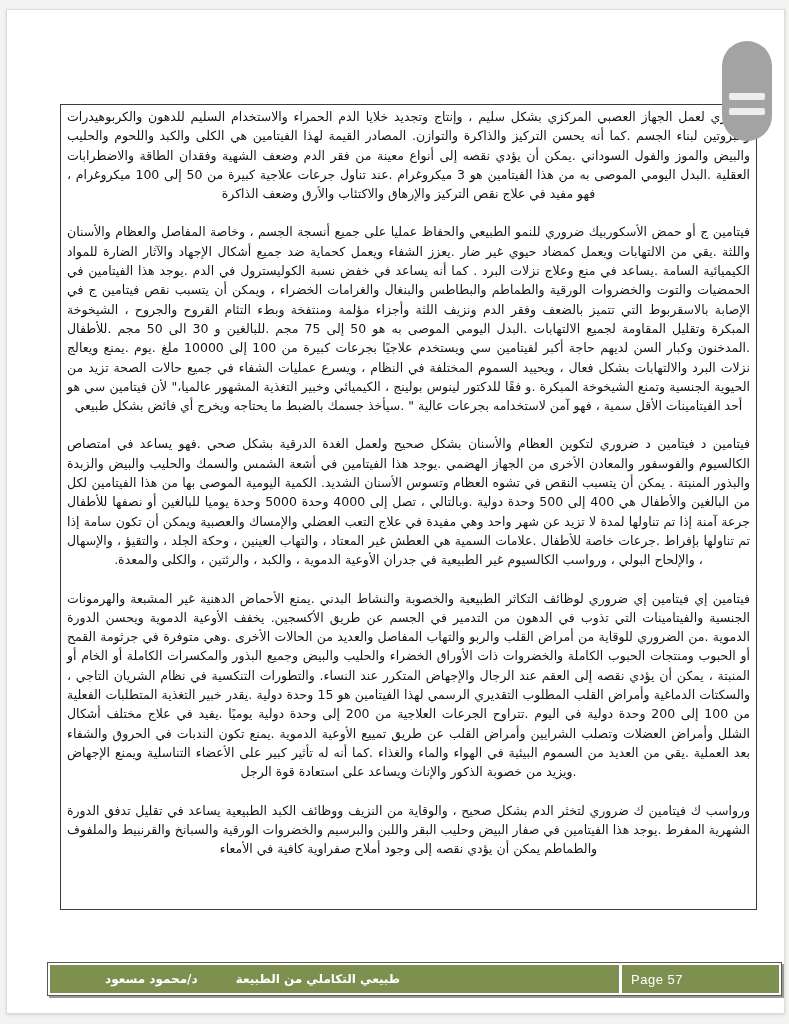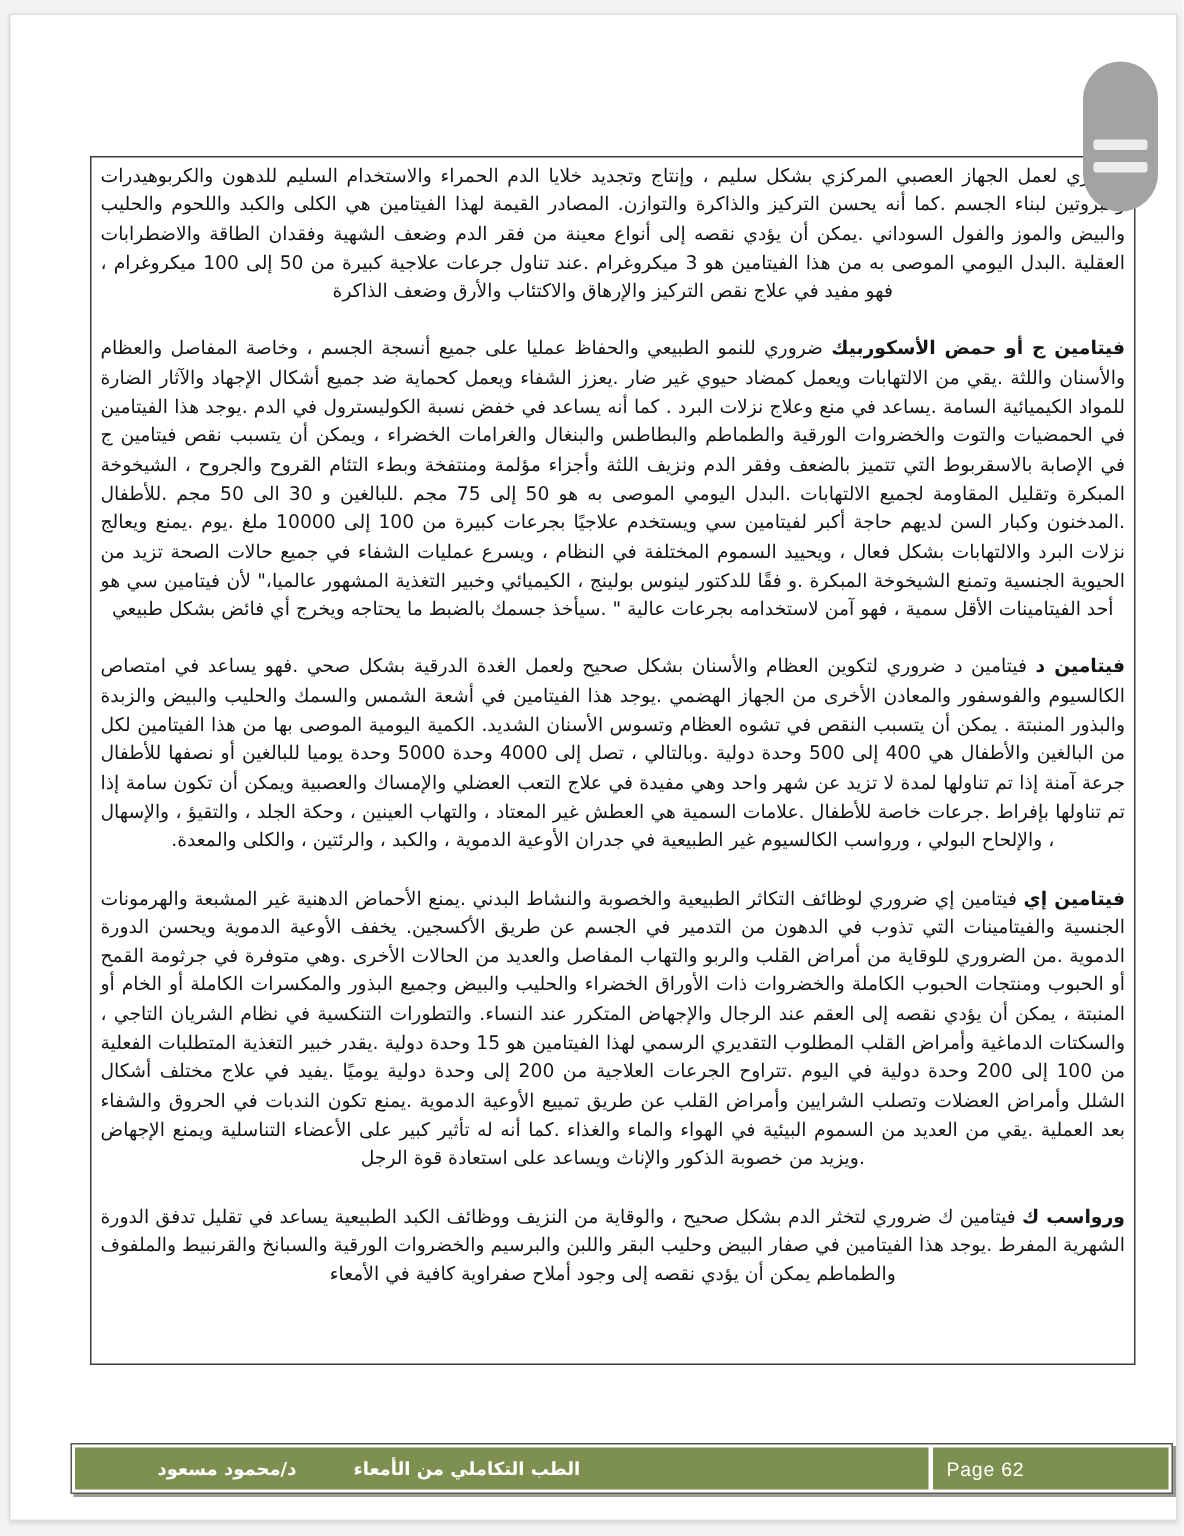--- a/index.html
+++ b/index.html
@@ -25,21 +25,21 @@
     direction:rtl;
     text-align:justify;
     text-align-last:center;
     font-family:"DejaVu Sans","Liberation Serif",serif;
     font-size:12.5px;
     line-height:19.3px;
     color:#151515;
     overflow:hidden;
   }
   .para{margin:0 0 19px 0;}
-  .para b{font-weight:bold;}
+  .para b{font-weight:normal;}
   
   .footer{
     position:absolute;left:40px;top:952px;width:735px;height:34px;
     box-sizing:border-box;
     background:#ffffff;
     border:1px solid #58584f;
     box-shadow:2px 2px 0 rgba(70,70,64,0.55);
     display:flex;
     flex-direction:row;
     gap:3px;
@@ -91,25 +91,25 @@
   <div class="textbox">
     <p class="para"><b></b> <span>ضروري لعمل الجهاز العصبي المركزي بشكل سليم ، وإنتاج وتجديد خلايا الدم الحمراء والاستخدام السليم للدهون والكربوهيدرات والبروتين لبناء الجسم .كما أنه يحسن التركيز والذاكرة والتوازن. المصادر القيمة لهذا الفيتامين هي الكلى والكبد واللحوم والحليب والبيض والموز والفول السوداني .يمكن أن يؤدي نقصه إلى أنواع معينة من فقر الدم وضعف الشهية وفقدان الطاقة والاضطرابات العقلية .البدل اليومي الموصى به من هذا الفيتامين هو 3 ميكروغرام .عند تناول جرعات علاجية كبيرة من 50 إلى 100 ميكروغرام ، فهو مفيد في علاج نقص التركيز والإرهاق والاكتئاب والأرق وضعف الذاكرة</span></p>
     <p class="para"><b>فيتامين ج أو حمض الأسكوربيك</b> <span>ضروري للنمو الطبيعي والحفاظ عمليا على جميع أنسجة الجسم ، وخاصة المفاصل والعظام والأسنان واللثة .يقي من الالتهابات ويعمل كمضاد حيوي غير ضار .يعزز الشفاء ويعمل كحماية ضد جميع أشكال الإجهاد والآثار الضارة للمواد الكيميائية السامة .يساعد في منع وعلاج نزلات البرد . كما أنه يساعد في خفض نسبة الكوليسترول في الدم .يوجد هذا الفيتامين في الحمضيات والتوت والخضروات الورقية والطماطم والبطاطس والبنغال والغرامات الخضراء ، ويمكن أن يتسبب نقص فيتامين ج في الإصابة بالاسقربوط التي تتميز بالضعف وفقر الدم ونزيف اللثة وأجزاء مؤلمة ومنتفخة وبطء التئام القروح والجروح ، الشيخوخة المبكرة وتقليل المقاومة لجميع الالتهابات .البدل اليومي الموصى به هو 50 إلى 75 مجم .للبالغين و 30 الى 50 مجم .للأطفال .المدخنون وكبار السن لديهم حاجة أكبر لفيتامين سي ويستخدم علاجيًا بجرعات كبيرة من 100 إلى 10000 ملغ .يوم .يمنع ويعالج نزلات البرد والالتهابات بشكل فعال ، ويحييد السموم المختلفة في النظام ، ويسرع عمليات الشفاء في جميع حالات الصحة تزيد من الحيوية الجنسية وتمنع الشيخوخة المبكرة .و فقًا للدكتور لينوس بولينج ، الكيميائي وخبير التغذية المشهور عالميا،" لأن فيتامين سي هو أحد الفيتامينات الأقل سمية ، فهو آمن لاستخدامه بجرعات عالية " .سيأخذ جسمك بالضبط ما يحتاجه ويخرج أي فائض بشكل طبيعي</span></p>
     <p class="para"><b>فيتامين د</b> <span>فيتامين د ضروري لتكوين العظام والأسنان بشكل صحيح ولعمل الغدة الدرقية بشكل صحي .فهو يساعد في امتصاص الكالسيوم والفوسفور والمعادن الأخرى من الجهاز الهضمي .يوجد هذا الفيتامين في أشعة الشمس والسمك والحليب والبيض والزبدة والبذور المنبتة . يمكن أن يتسبب النقص في تشوه العظام وتسوس الأسنان الشديد. الكمية اليومية الموصى بها من هذا الفيتامين لكل من البالغين والأطفال هي 400 إلى 500 وحدة دولية .وبالتالي ، تصل إلى 4000 وحدة 5000 وحدة يوميا للبالغين أو نصفها للأطفال جرعة آمنة إذا تم تناولها لمدة لا تزيد عن شهر واحد وهي مفيدة في علاج التعب العضلي والإمساك والعصبية ويمكن أن تكون سامة إذا تم تناولها بإفراط .جرعات خاصة للأطفال .علامات السمية هي العطش غير المعتاد ، والتهاب العينين ، وحكة الجلد ، والتقيؤ ، والإسهال ، والإلحاح البولي ، ورواسب الكالسيوم غير الطبيعية في جدران الأوعية الدموية ، والكبد ، والرئتين ، والكلى والمعدة.</span></p>
     <p class="para"><b>فيتامين إي</b> <span>فيتامين إي ضروري لوظائف التكاثر الطبيعية والخصوبة والنشاط البدني .يمنع الأحماض الدهنية غير المشبعة والهرمونات الجنسية والفيتامينات التي تذوب في الدهون من التدمير في الجسم عن طريق الأكسجين. يخفف الأوعية الدموية ويحسن الدورة الدموية .من الضروري للوقاية من أمراض القلب والربو والتهاب المفاصل والعديد من الحالات الأخرى .وهي متوفرة في جرثومة القمح أو الحبوب ومنتجات الحبوب الكاملة والخضروات ذات الأوراق الخضراء والحليب والبيض وجميع البذور والمكسرات الكاملة أو الخام أو المنبتة ، يمكن أن يؤدي نقصه إلى العقم عند الرجال والإجهاض المتكرر عند النساء. والتطورات التنكسية في نظام الشريان التاجي ، والسكتات الدماغية وأمراض القلب المطلوب التقديري الرسمي لهذا الفيتامين هو 15 وحدة دولية .يقدر خبير التغذية المتطلبات الفعلية من 100 إلى 200 وحدة دولية في اليوم .تتراوح الجرعات العلاجية من 200 إلى وحدة دولية يوميًا .يفيد في علاج مختلف أشكال الشلل وأمراض العضلات وتصلب الشرايين وأمراض القلب عن طريق تمييع الأوعية الدموية .يمنع تكون الندبات في الحروق والشفاء بعد العملية .يقي من العديد من السموم البيئية في الهواء والماء والغذاء .كما أنه له تأثير كبير على الأعضاء التناسلية ويمنع الإجهاض .ويزيد من خصوبة الذكور والإناث ويساعد على استعادة قوة الرجل</span></p>
     <p class="para"><b>ورواسب ك</b> <span>فيتامين ك ضروري لتخثر الدم بشكل صحيح ، والوقاية من النزيف ووظائف الكبد الطبيعية يساعد في تقليل تدفق الدورة الشهرية المفرط .يوجد هذا الفيتامين في صفار البيض وحليب البقر واللبن والبرسيم والخضروات الورقية والسبانخ والقرنبيط والملفوف والطماطم يمكن أن يؤدي نقصه إلى وجود أملاح صفراوية كافية في الأمعاء</span></p>
   </div>
 
   <div class="footer">
     <div class="cell cell-main">
-      <span>الطب التكاملي من الأمعاء</span>
+      <span>طبيعي التكاملي من الطبيعة</span>
       <span>د/محمود مسعود</span>
     </div>
     <div class="cell cell-page">
-      <span>Page 62</span>
+      <span>Page 57</span>
     </div>
   </div>
 
 </div>
 
 <button class="menu-fab" aria-label="menu">
   <span>
     <span class="bar bar1"></span>
     <span class="bar bar2"></span>
   </span>

